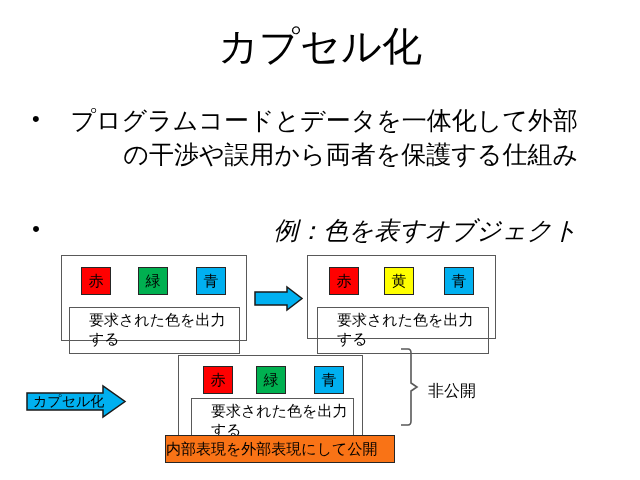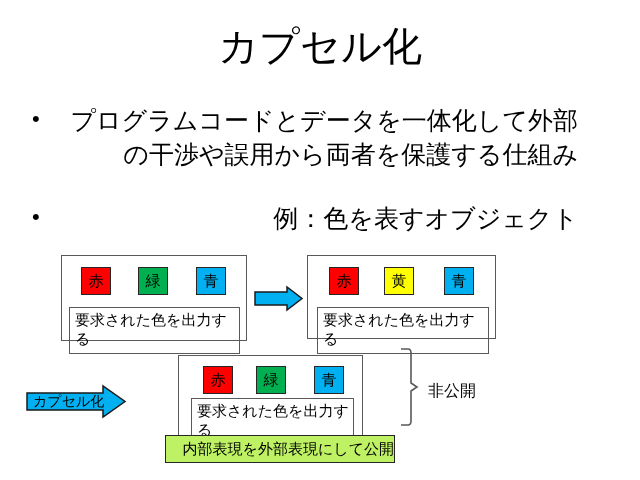--- a/index.html
+++ b/index.html
@@ -10,35 +10,35 @@
   .canvas *{box-sizing:border-box;}
 
   .slide-title{
     position:absolute;left:0;top:22px;width:640px;text-align:center;
     font-size:40px;line-height:1.2;font-weight:400;letter-spacing:0px;
   }
 
   .bullets{position:absolute;left:30px;top:103px;width:548px;text-align:right;}
   .bullet{position:relative;padding-left:26px;font-size:25px;line-height:34px;}
   .bullet::before{content:"\2022";position:absolute;left:2px;top:-1px;font-size:22px;}
-  .bullet + .bullet{margin-top:30px;}
+  .bullet + .bullet{margin-top:42px;font-style:italic;}
 
   .obox{position:absolute;border:1.5px solid #595959;background:transparent;}
   .chip{
     position:absolute;width:30px;height:28px;border:1.5px solid #262626;
     text-align:center;font-size:15px;line-height:25px;color:#000;
   }
   .method{
     position:absolute;border:1.5px solid #595959;background:transparent;
-    font-size:15px;line-height:19px;padding:2px 3px 0 5px;overflow:hidden;
+    font-size:15px;line-height:19px;padding:2px 3px 0 19px;overflow:hidden;
   }
 
   .public-box{
     position:absolute;left:165px;top:435px;width:230px;height:28px;
-    border:1.5px solid #262626;background:#bef264;text-align:right;
+    border:1.5px solid #262626;background:#f97316;text-align:left;
     font-size:15px;line-height:25px;z-index:6;
   }
 
   .private-label{position:absolute;left:428px;top:381px;font-size:16px;line-height:20px;text-align:right;}
 
   .arrow-svg{position:absolute;overflow:visible;}
   .encap-arrow{position:absolute;left:26px;top:384px;width:101px;height:35px;}
   .encap-arrow svg{position:absolute;left:0;top:0;}
   .encap-arrow-label{
     position:absolute;left:7px;top:9px;font-size:14px;line-height:17px;

